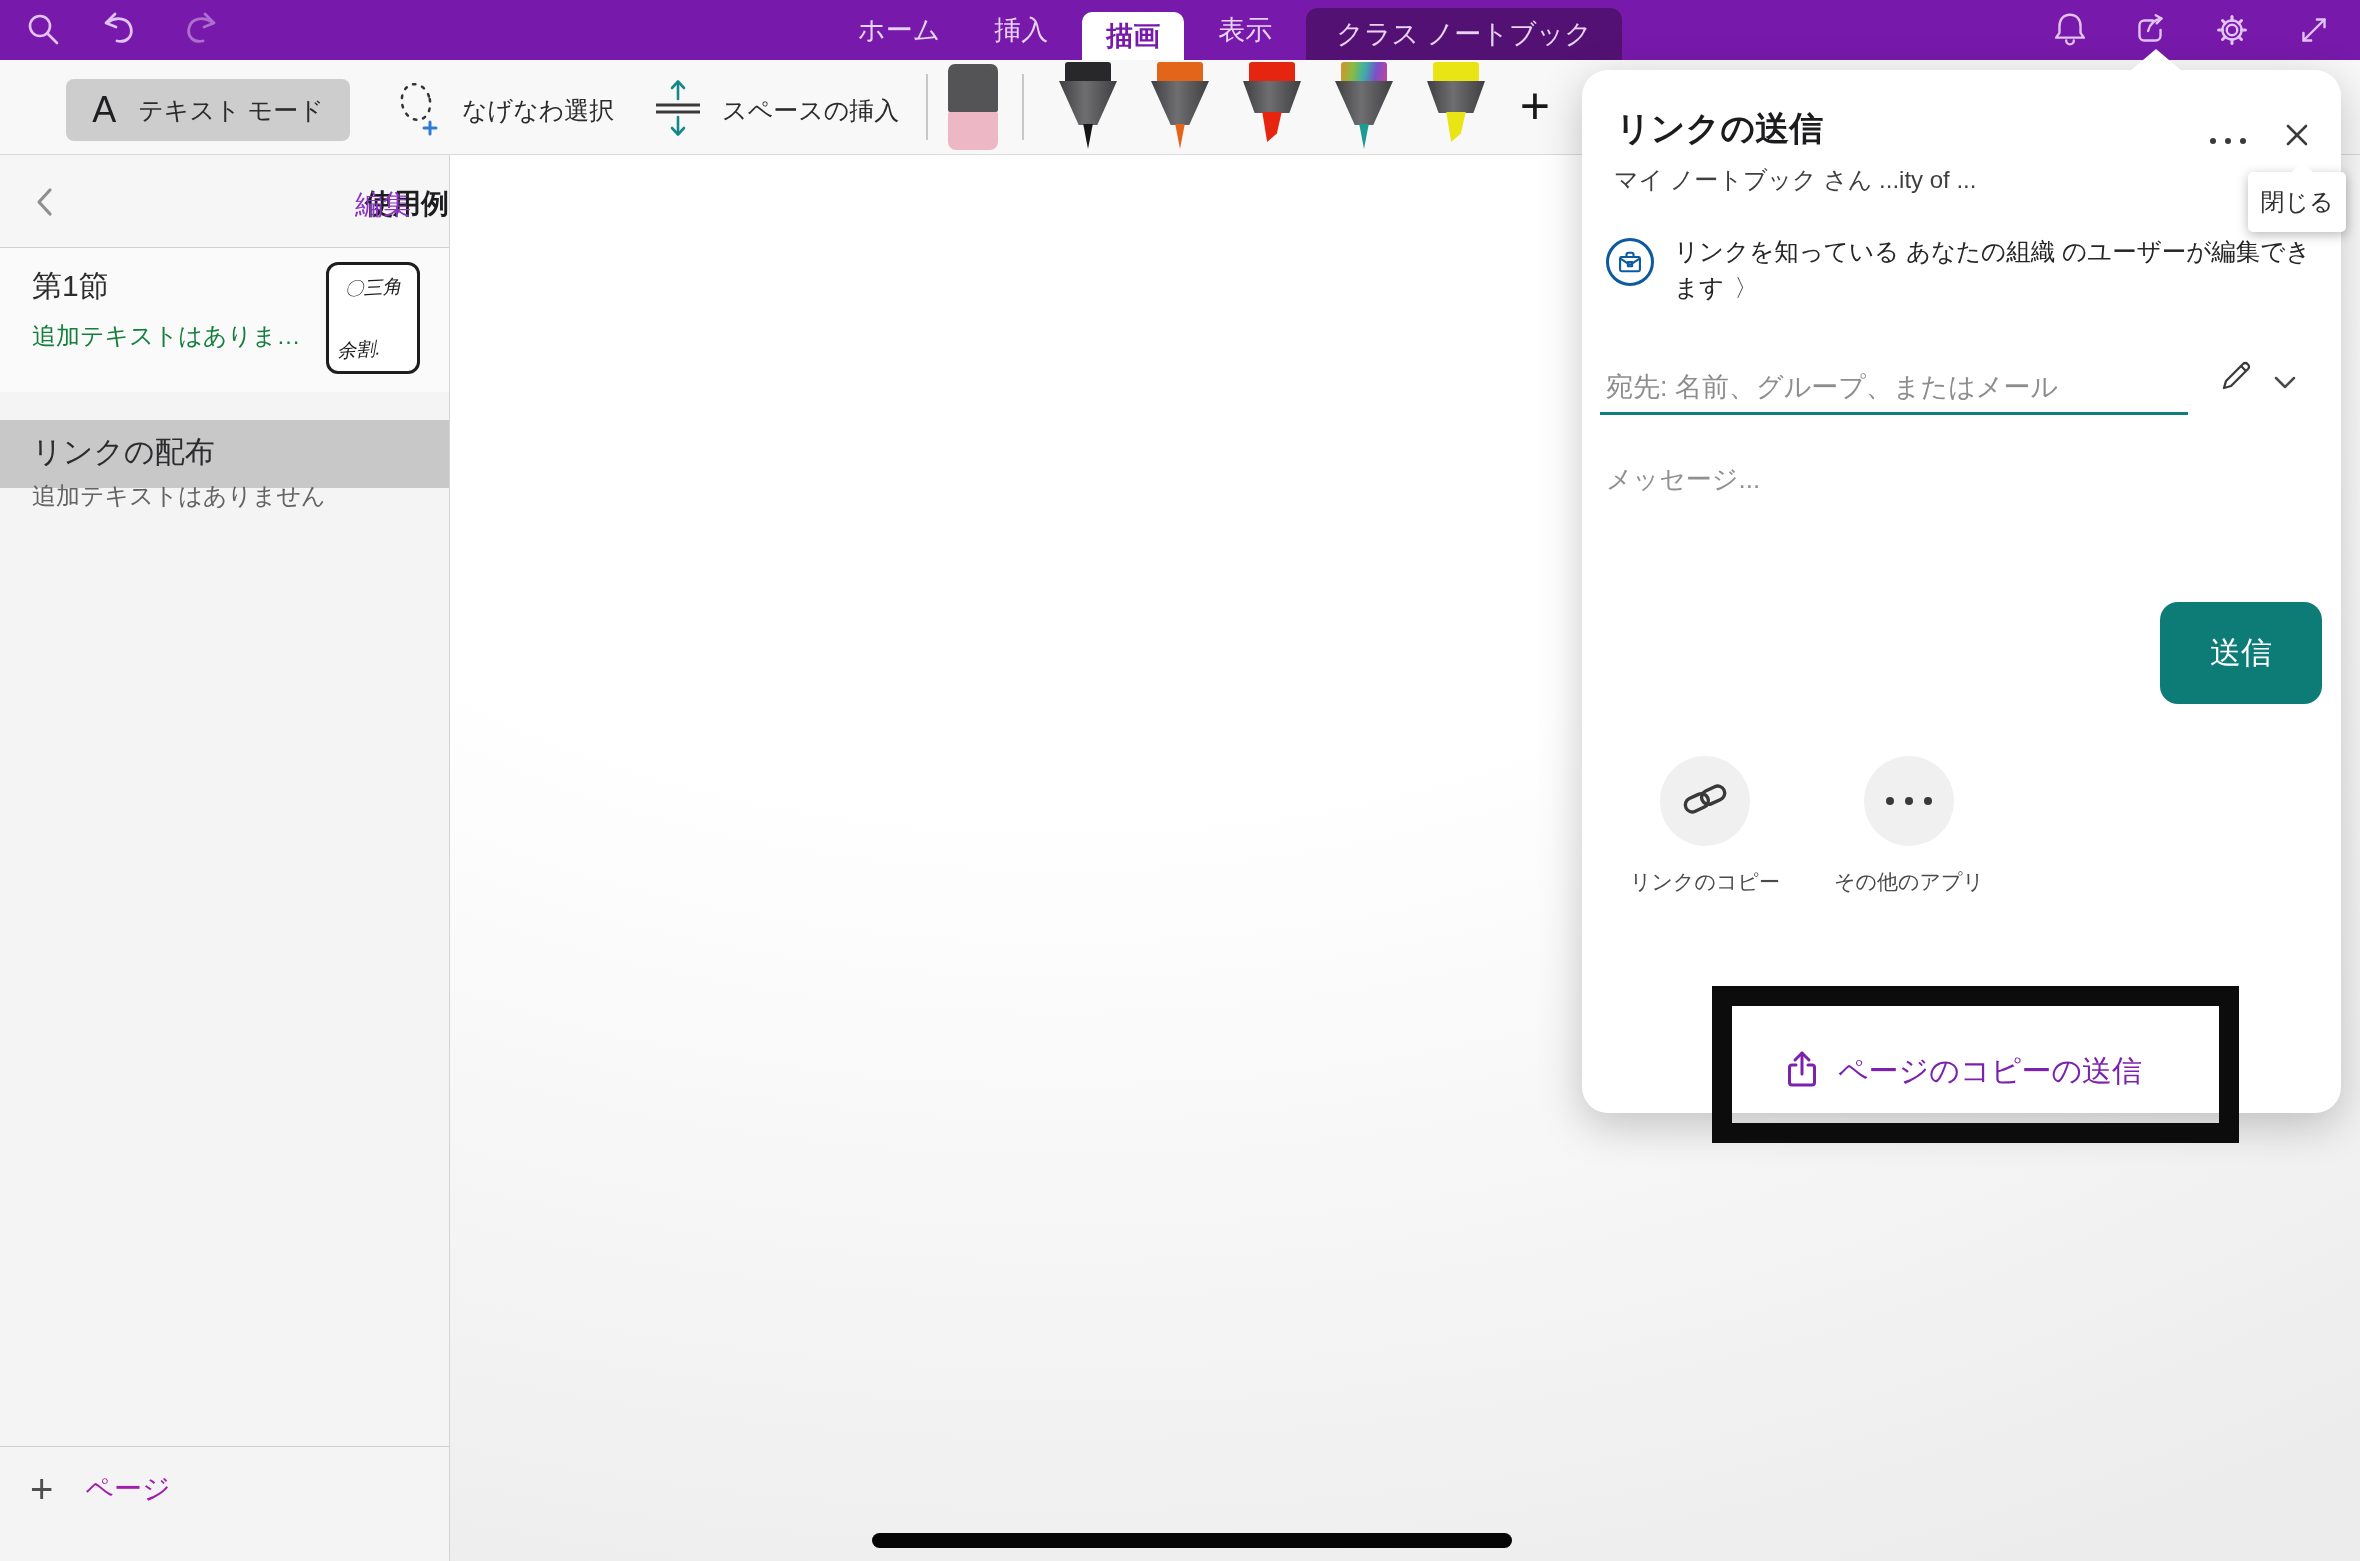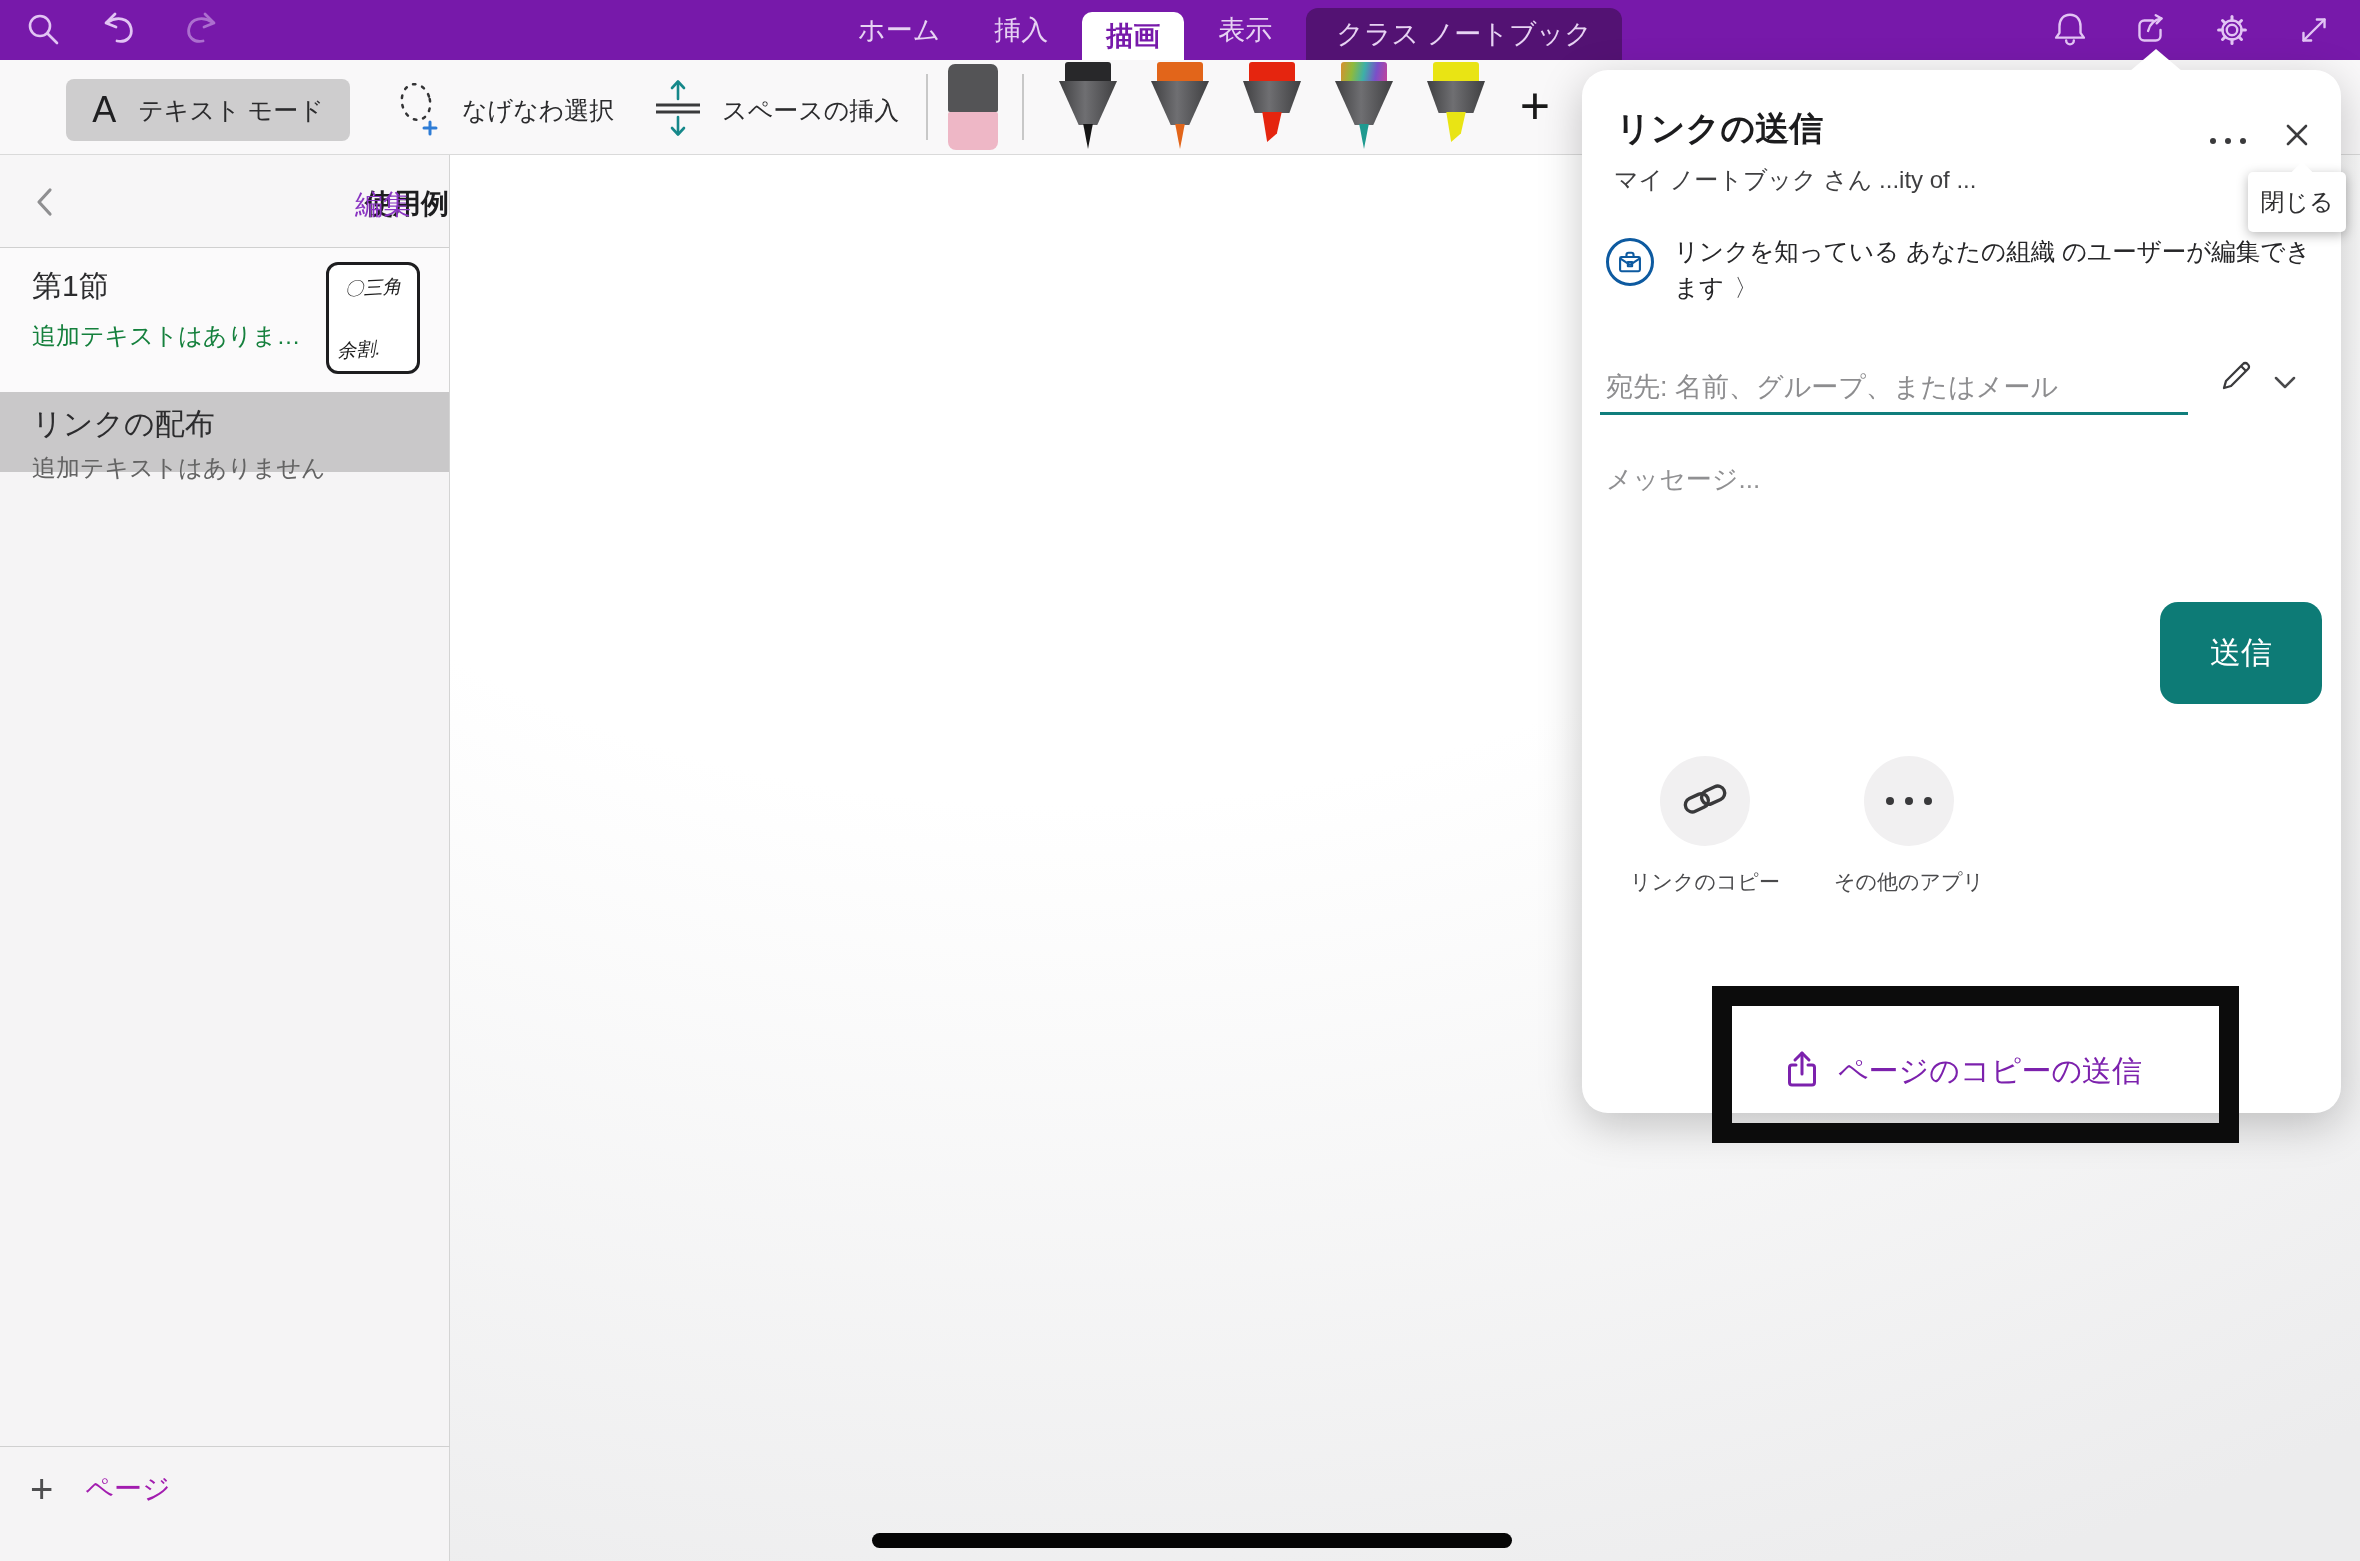--- a/index.html
+++ b/index.html
@@ -43,21 +43,21 @@
   .canvas { position:absolute; left:450px; top:155px; width:1910px; height:1406px; background:radial-gradient(120% 110% at 32% 0%, #ffffff 42%, #ececed 100%); z-index:1; }
 
   
   .sidebar { position:absolute; left:0; top:155px; width:450px; height:1406px; background:#f5f4f5; border-right:1.5px solid #d4d4d4; z-index:3; }
   .sb-header { position:relative; height:93px; background:#f7f6f7; border-bottom:1px solid #d0d0d0; }
   .sb-back { position:absolute; left:26px; top:28px; width:38px; height:38px; cursor:pointer; }
   .sb-title { position:absolute; left:0; right:0; top:30px; text-align:right; font-size:28px; font-weight:600; color:#1d1d1f; }
   .sb-edit { position:absolute; right:38px; top:31px; font-size:28px; color:#8a35c2; cursor:pointer; }
   .sb-item { position:relative; cursor:pointer; }
   .sb-item-1 { height:144px; background:#fbfafb; }
-  .sb-item-2 { height:80px; background:#c9c8c9; }
+  .sb-item-2 { height:68px; background:#c9c8c9;margin-top:28px; }
   .sb-item .it-title { position:absolute; left:32px; top:18px; font-size:30px; color:#2c2c2e; }
   .sb-item .it-sub { position:absolute; left:32px; top:72px; font-size:24px; color:#15803d; }
   .sb-item-2 .it-title { top:12px; } .sb-item-2 .it-sub { top:60px; color:#636363; }
   .thumb { position:absolute; left:326px; top:14px; width:94px; height:112px; background:#ffffff; border:3px solid #1d1d1f; border-radius:12px; overflow:hidden; }
   .thumb .t1 { position:absolute; left:0; right:0; top:10px; text-align:center; font-size:19px; font-style:italic; color:#1c1c1c; transform:rotate(-3deg); }
   .thumb .t2 { position:absolute; left:8px; bottom:8px; font-size:19px; font-style:italic; color:#1c1c1c; transform:rotate(-4deg); }
   .sb-footer-line { position:absolute; left:0; top:1291px; width:450px; height:1px; background:#d0d0d0; }
   .add-page { position:absolute; left:30px; top:1306px; height:56px; display:flex; align-items:center; gap:32px; cursor:pointer; }
   .add-page .plus { font-size:40px; font-weight:300; color:#4e4e50; }
   .add-page .lbl { font-size:28px; color:#a21caf; }

